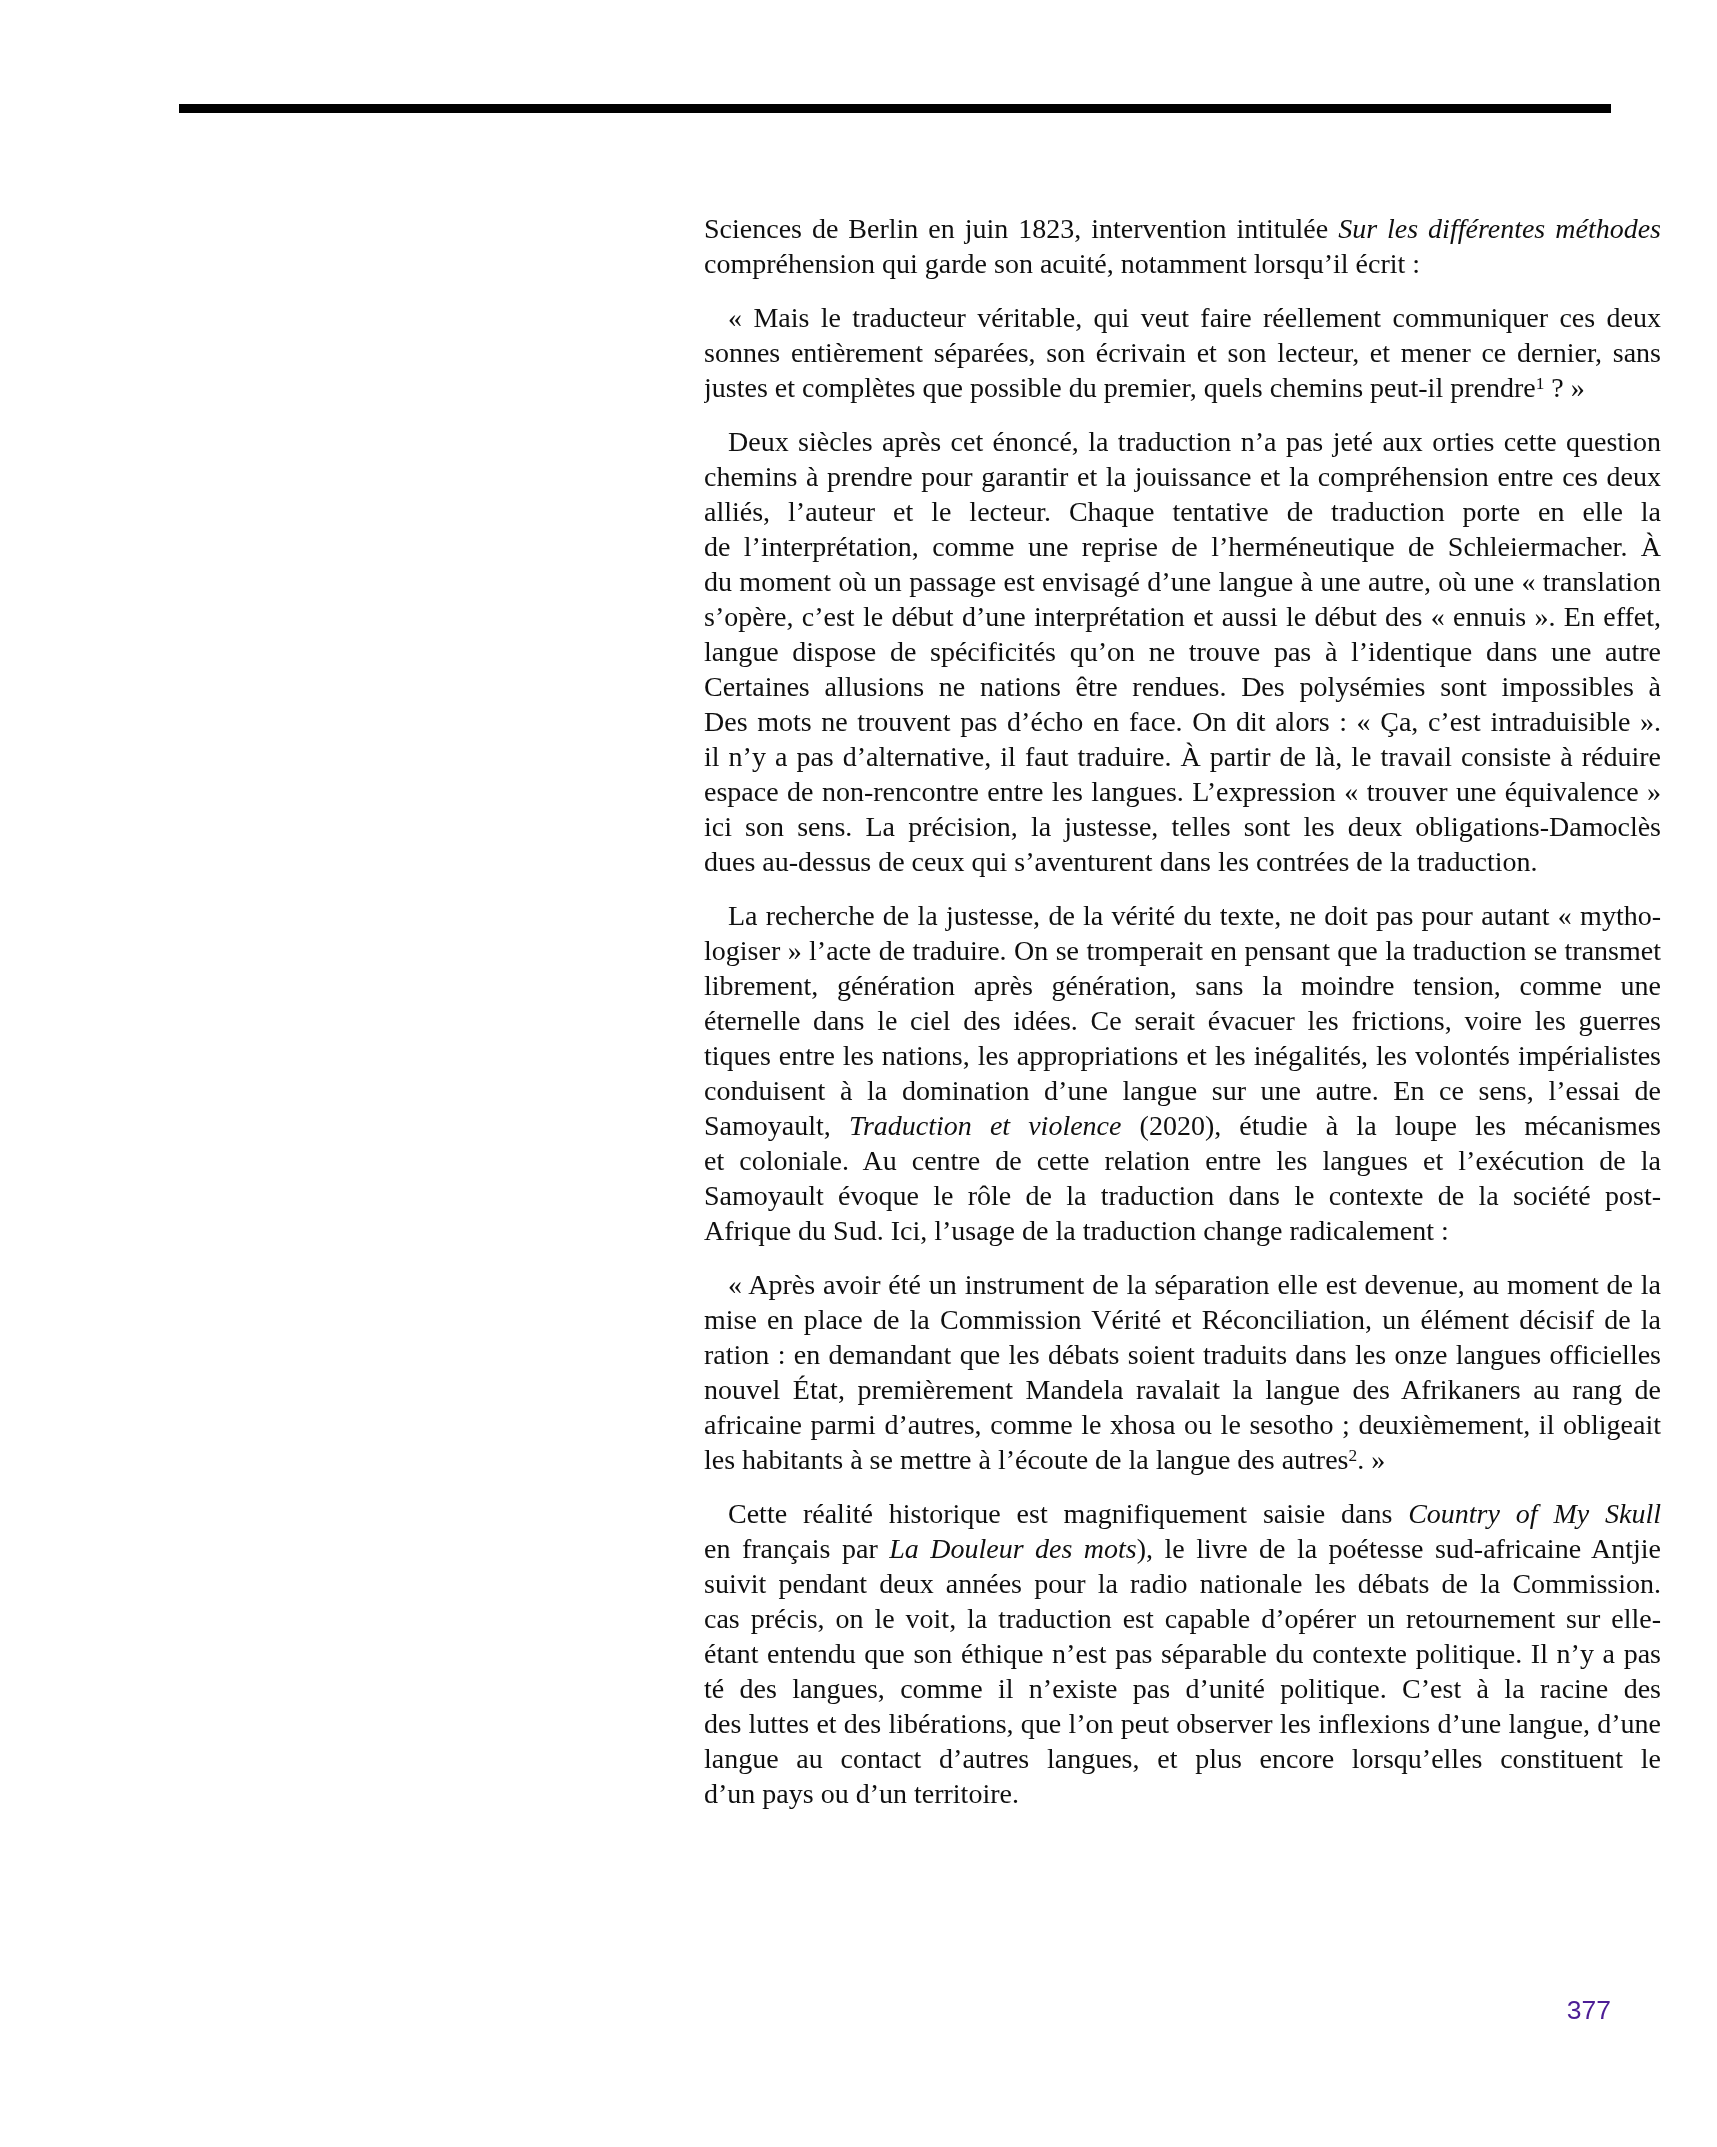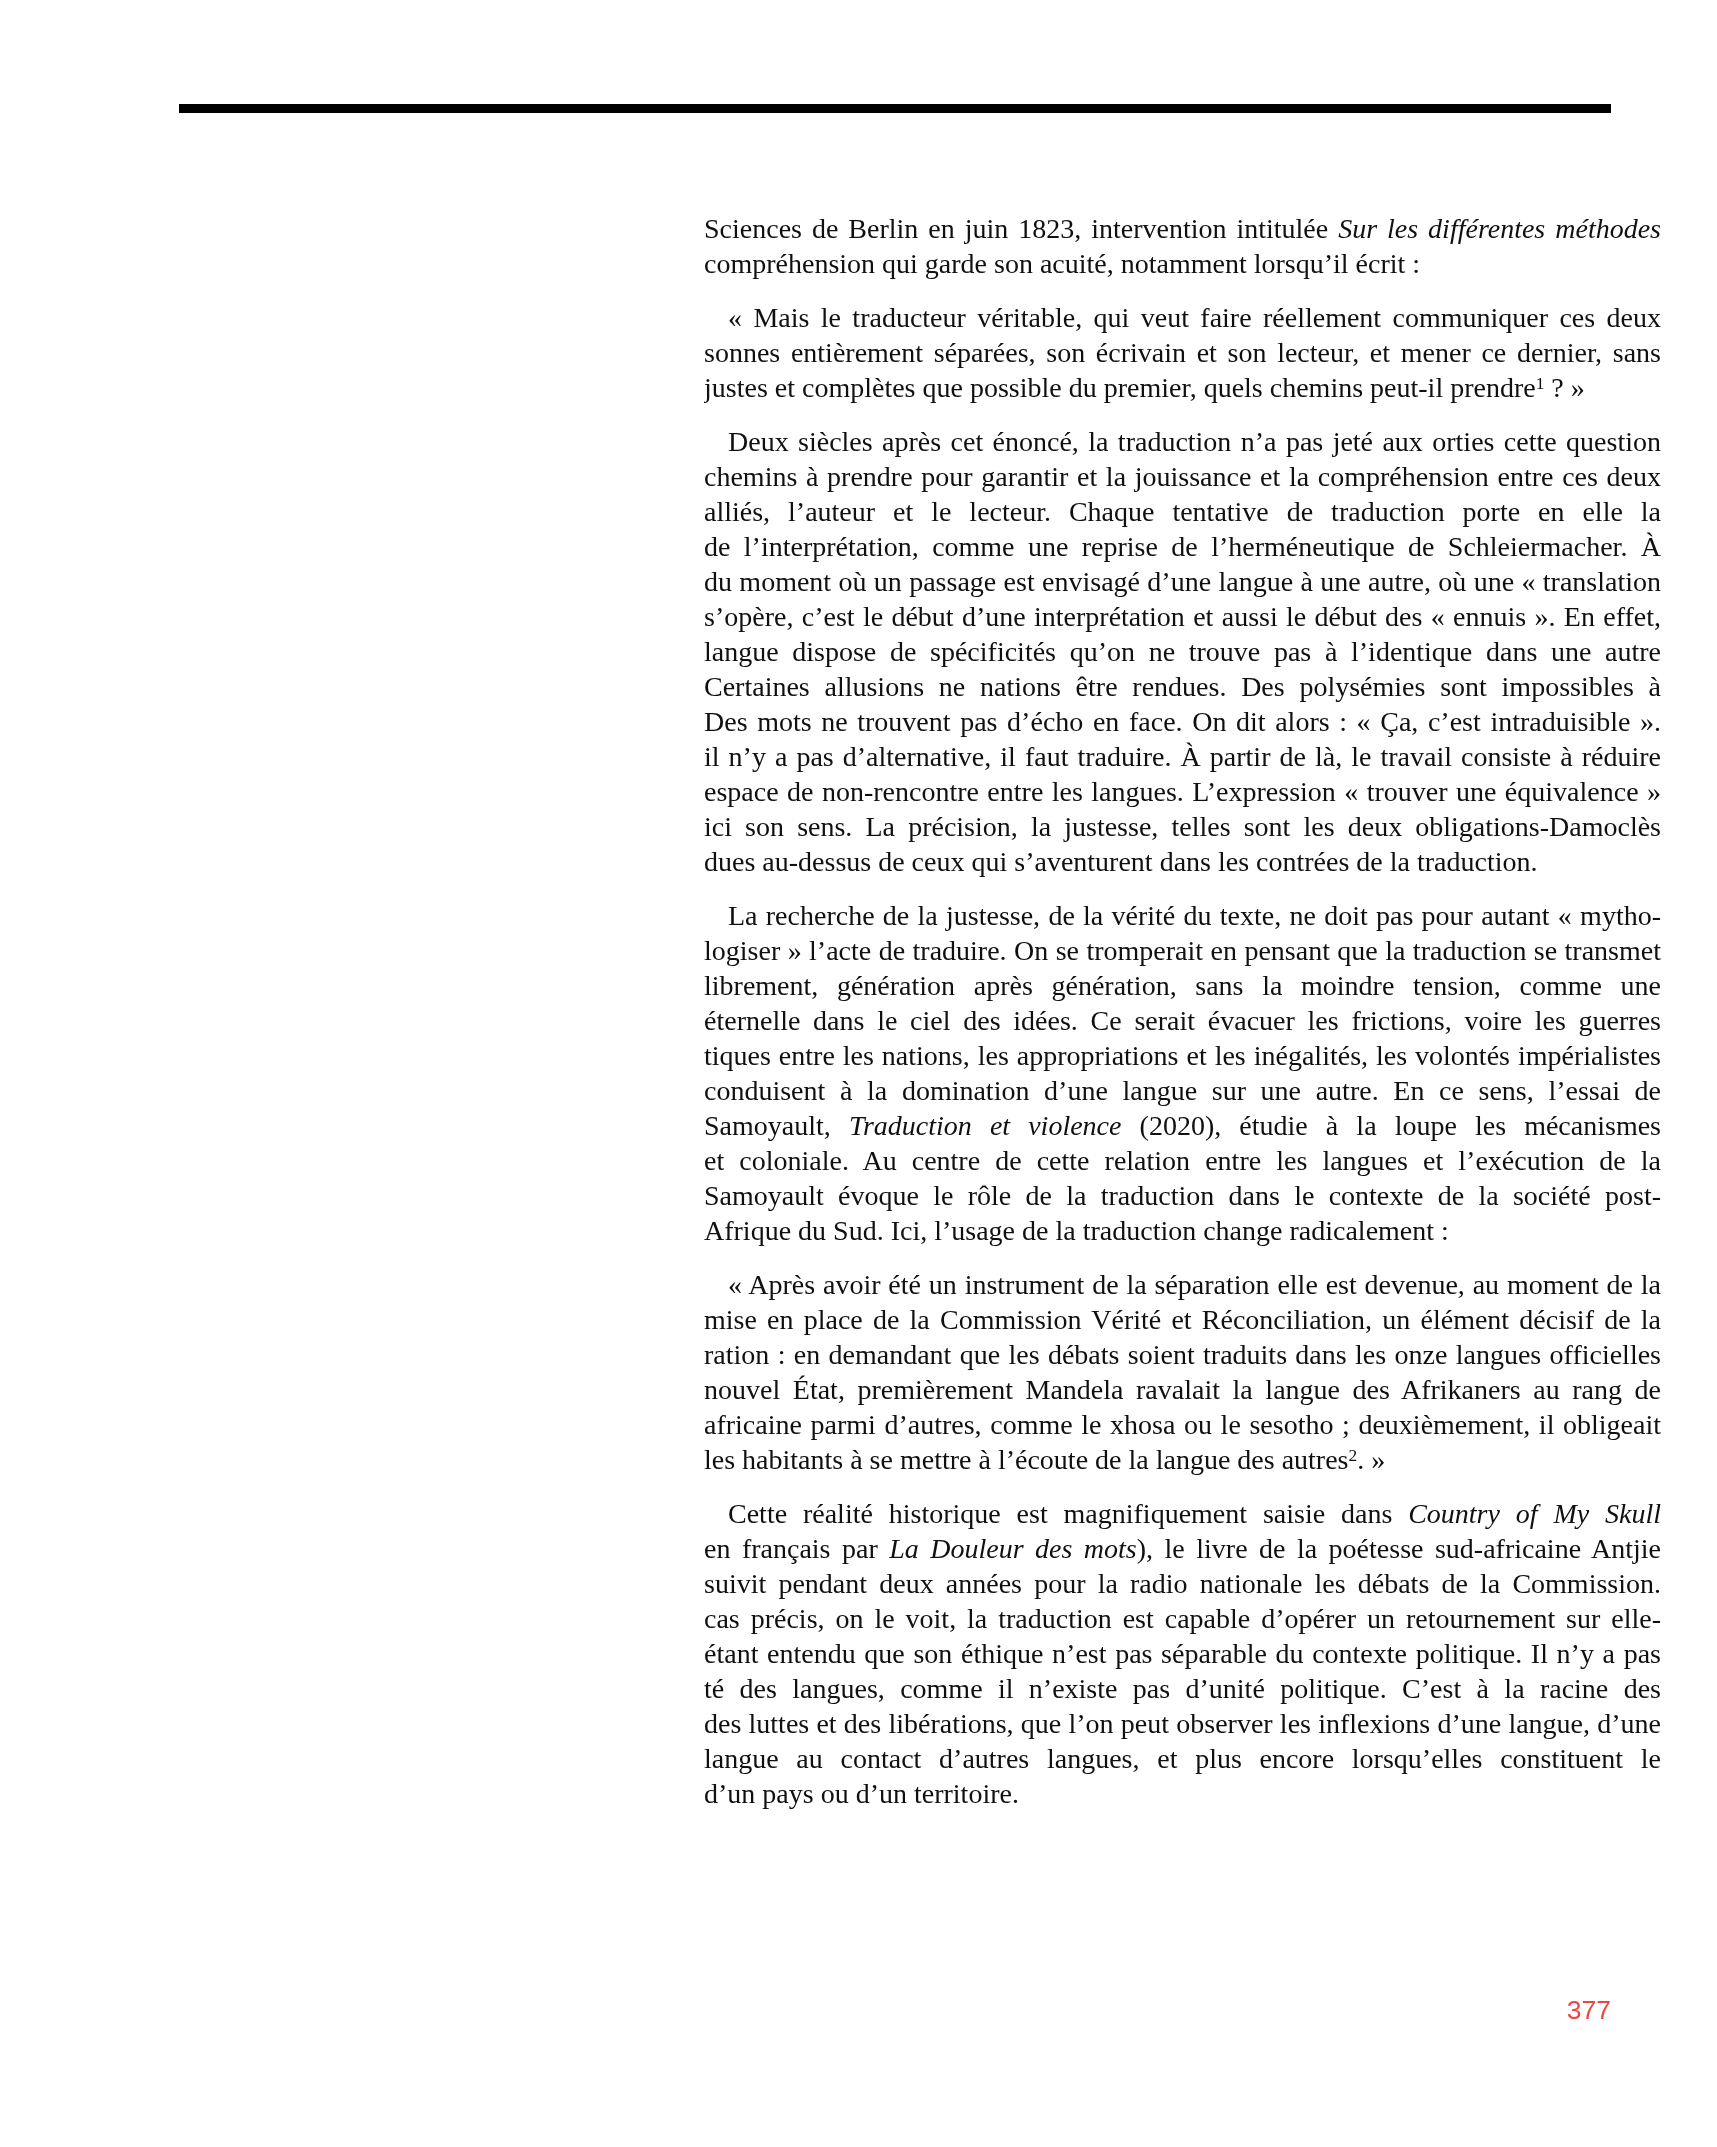--- a/index.html
+++ b/index.html
@@ -14,21 +14,21 @@
   .line{
     height:35px;line-height:35px;overflow:hidden;
     text-align:justify;text-align-last:justify;
   }
   .line.last{text-align-last:left;}
   .line.indent{text-indent:24px;}
   .it{font-style:italic;}
   .sup{font-size:0.62em;line-height:0;position:relative;top:-0.45em;}
   .page-number{
     position:absolute;left:1428px;top:1997px;width:183px;text-align:right;
-    font-family:"Liberation Sans", sans-serif;font-size:26.5px;line-height:27.4px;color:#ef4444;
+    font-family:"Liberation Sans", sans-serif;font-size:26.5px;line-height:27.4px;color:#4c1d95;
   }
 </style>
 </head>
 <body>
 
 <div class="page">
   <div class="rule"></div>
   <div class="text-column">
       <div class="block">
         <div class="line"><span>Sciences de Berlin en juin 1823, intervention intitulée </span><span class="it">Sur les différentes méthodes de tra-</span></div>

